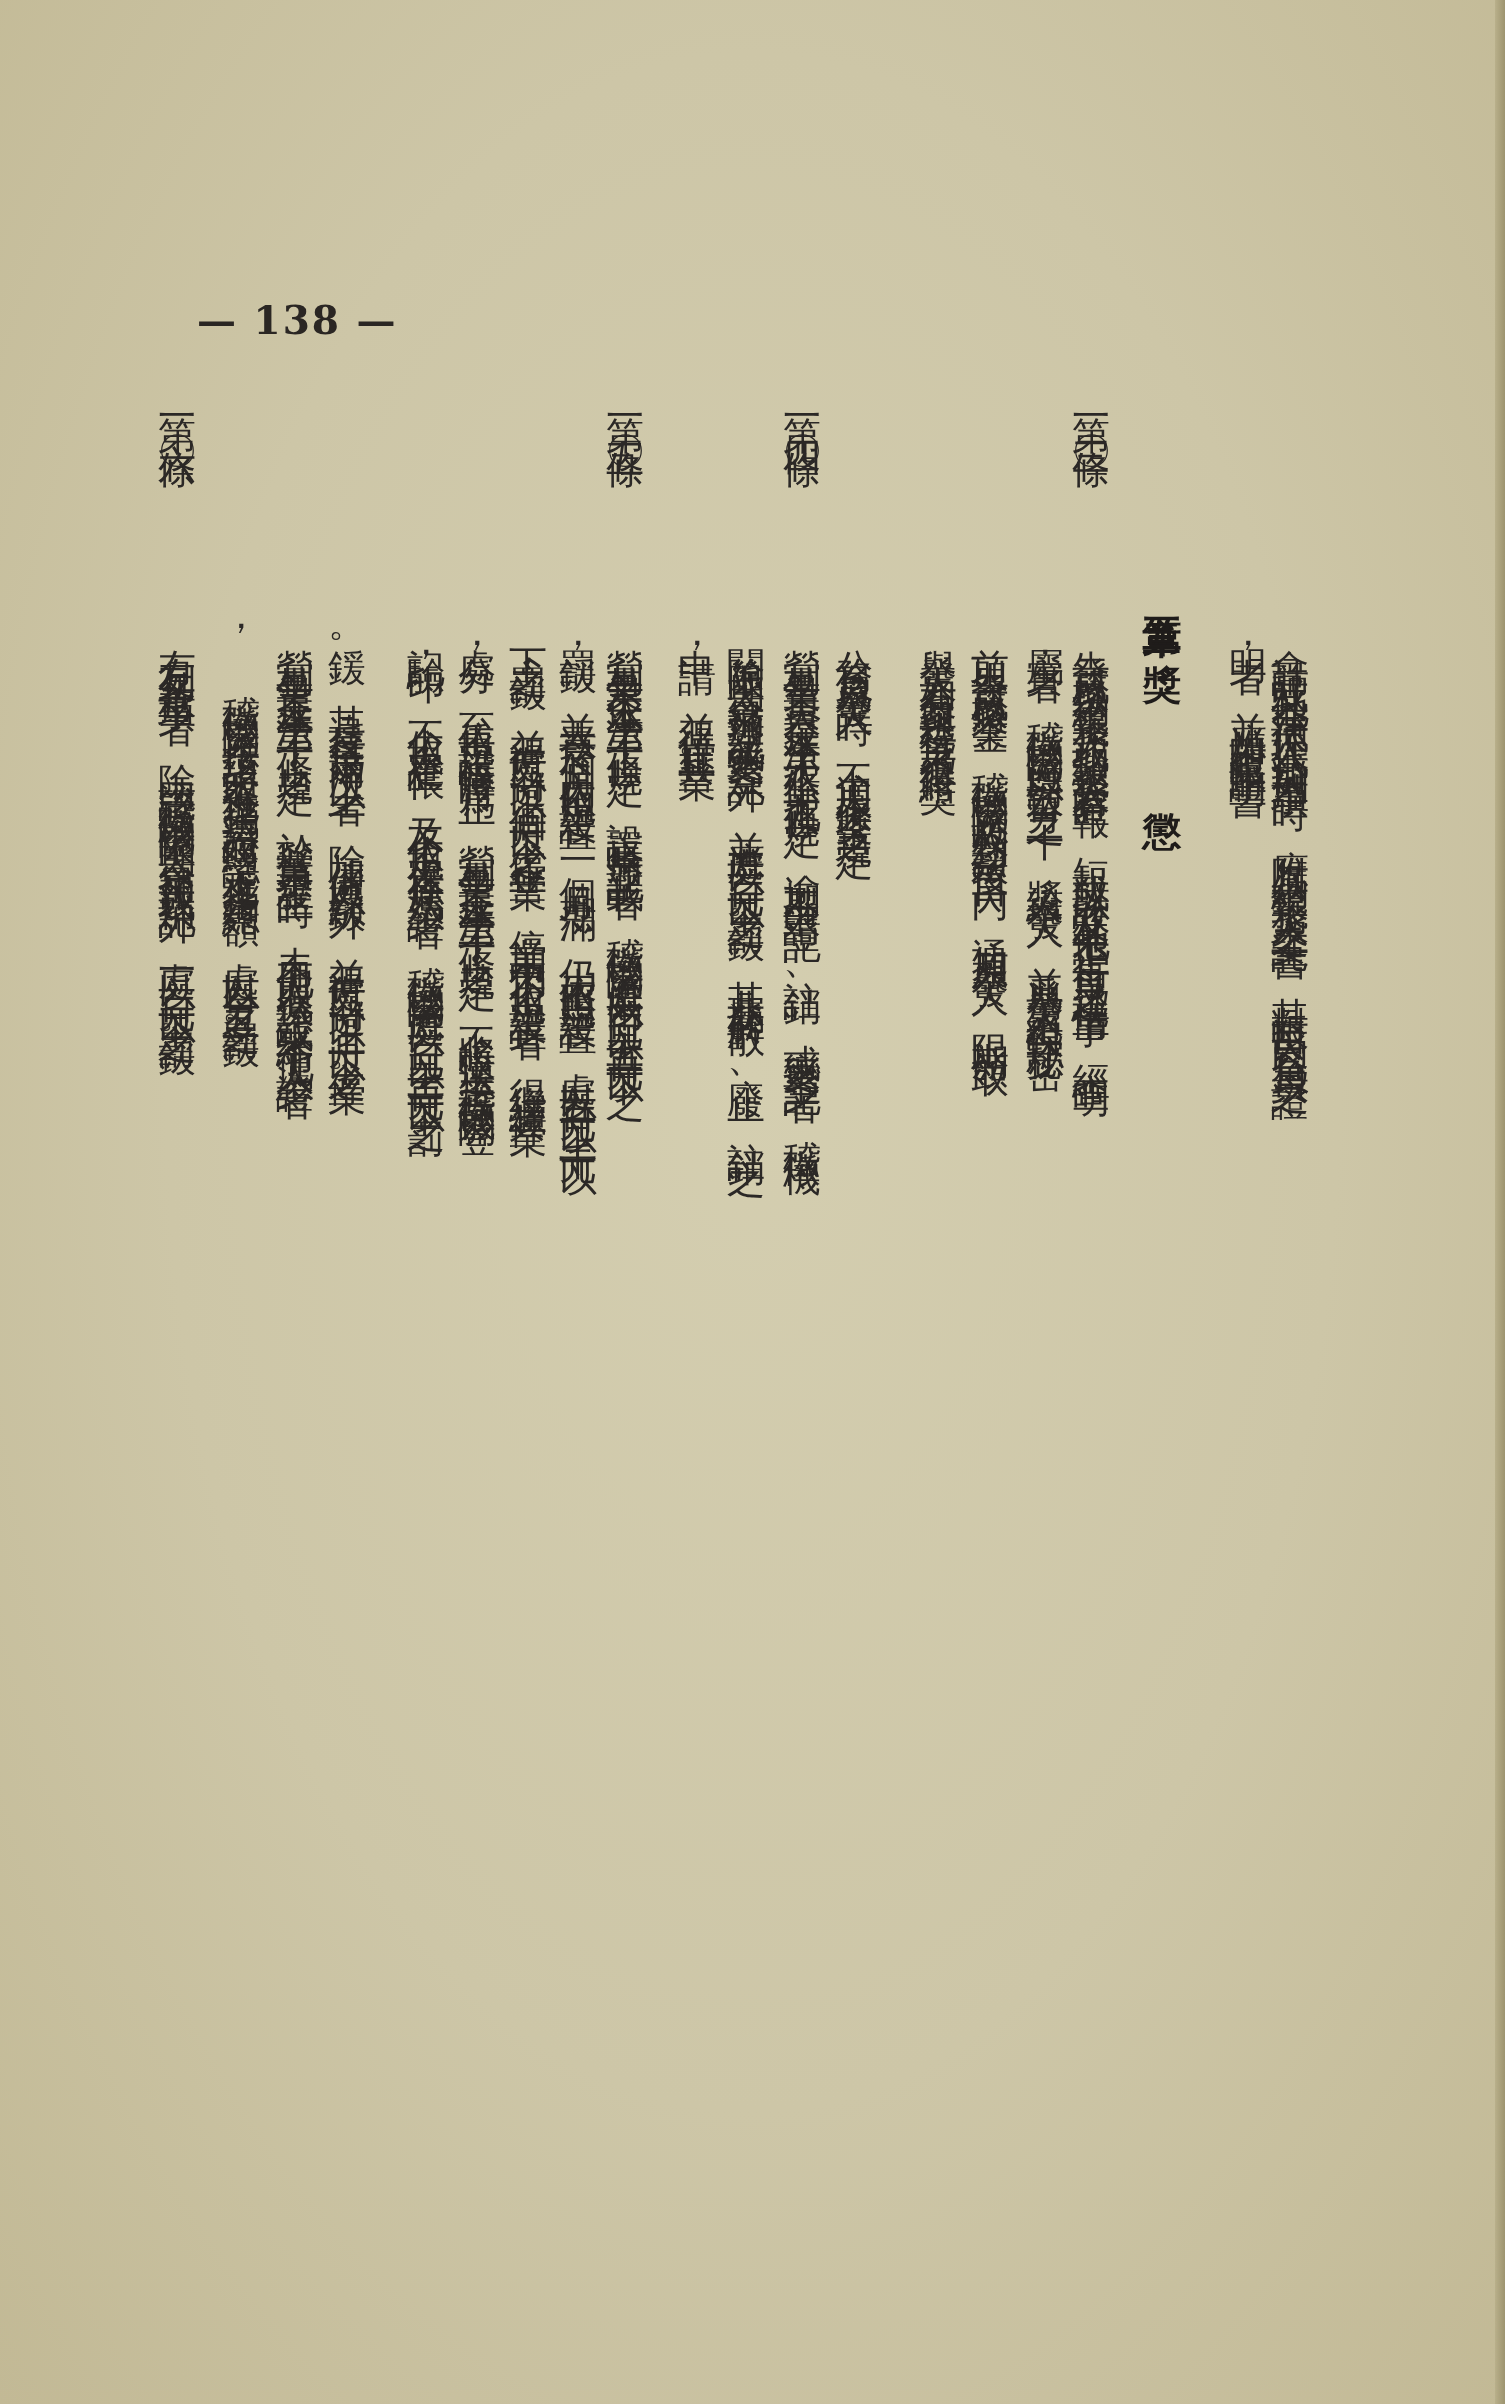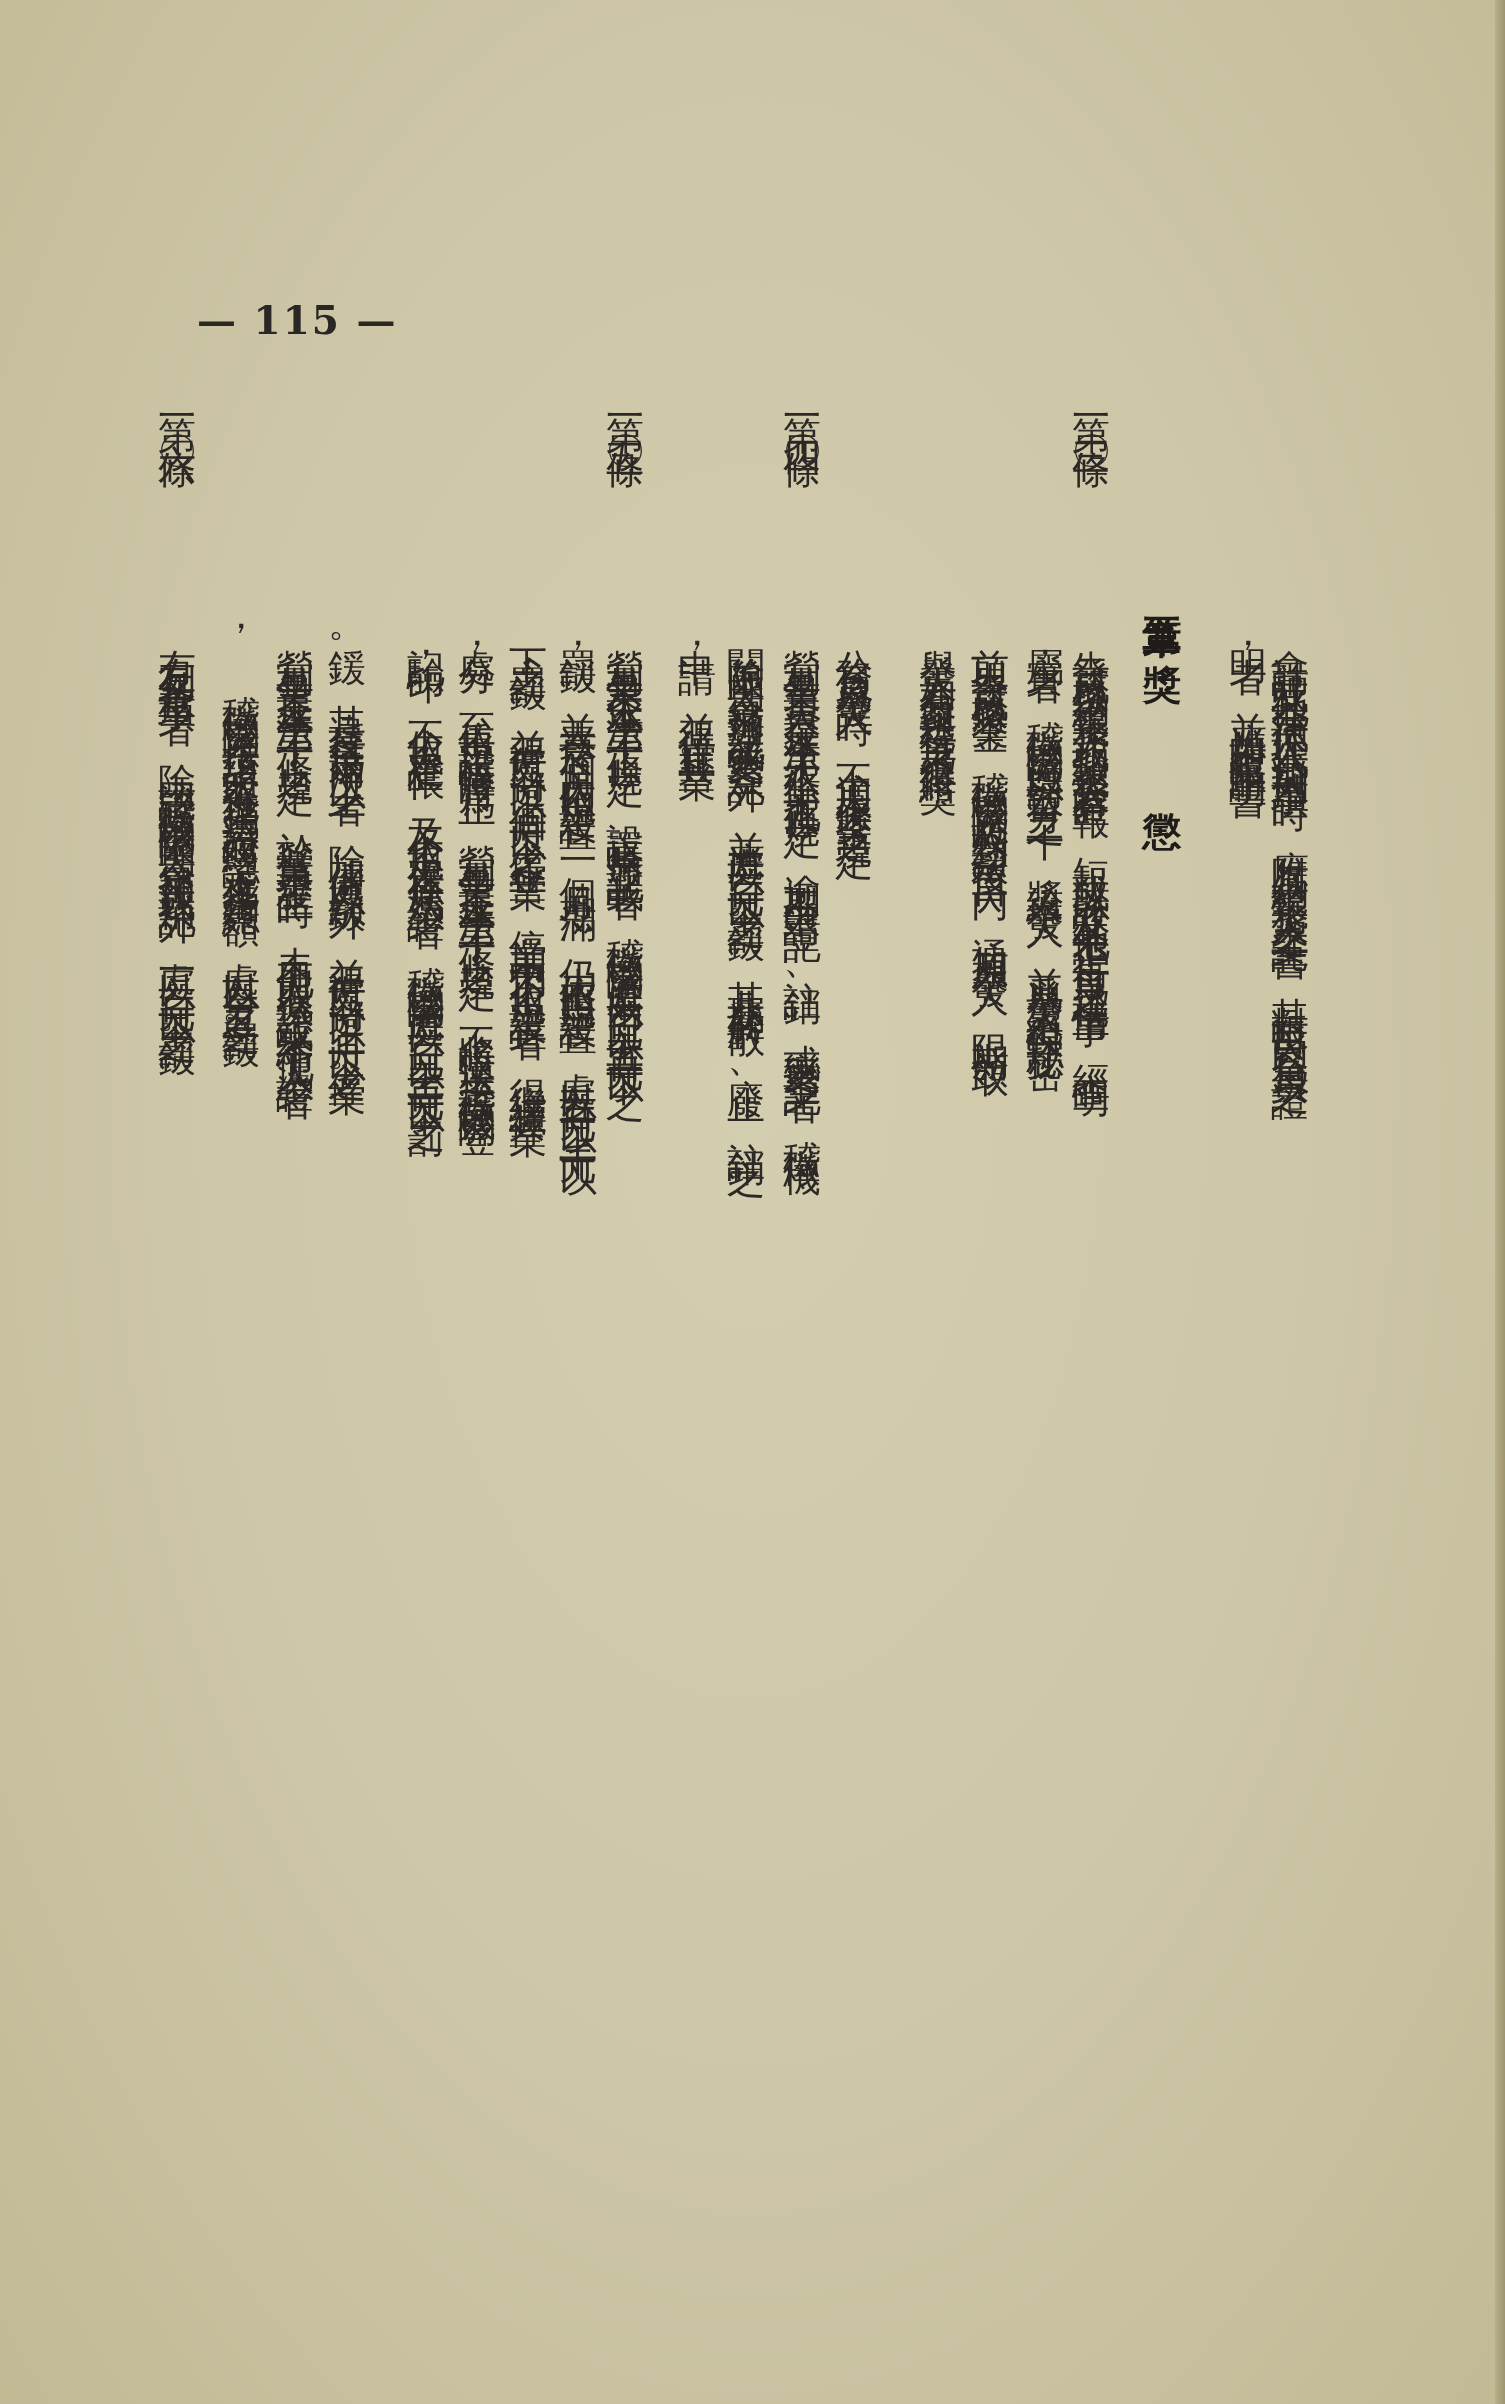--- a/index.html
+++ b/index.html
@@ -43,21 +43,21 @@
   }
   .chapter .gap1 { display: inline-block; height: 47px; }
   .chapter .gap2 { display: inline-block; height: 148px; }
 </style>
 </head>
 <body>
 
 <div class="page">
   <div class="edge-right"></div>
 
-  <div class="page-number">— 115 —</div>
+  <div class="page-number">— 138 —</div>
 
   <div class="col" style="left:1271px; top:619px;">會計師或其他合法代理人代辦前列事項時，應附具納稅義務人之委託書，其對帳目內容爲負責之證</div>
   <div class="col" style="left:1229px; top:619px;">明者，並應加附查帳證明書。</div>
 
   <div class="chapter">
     <span>第五章</span><span class="gap1"></span><span>獎</span><span class="gap2"></span><span>懲</span>
   </div>
 
   <div class="col art-label" style="left:1072px; top:387px;">第一〇三條</div>
   <div class="col" style="left:1072px; top:619px;">告發或檢舉納稅義務人或扣繳義務人有匿報、短報或以詐敗及其他不正當行爲之逃稅情事，經查明</div>

